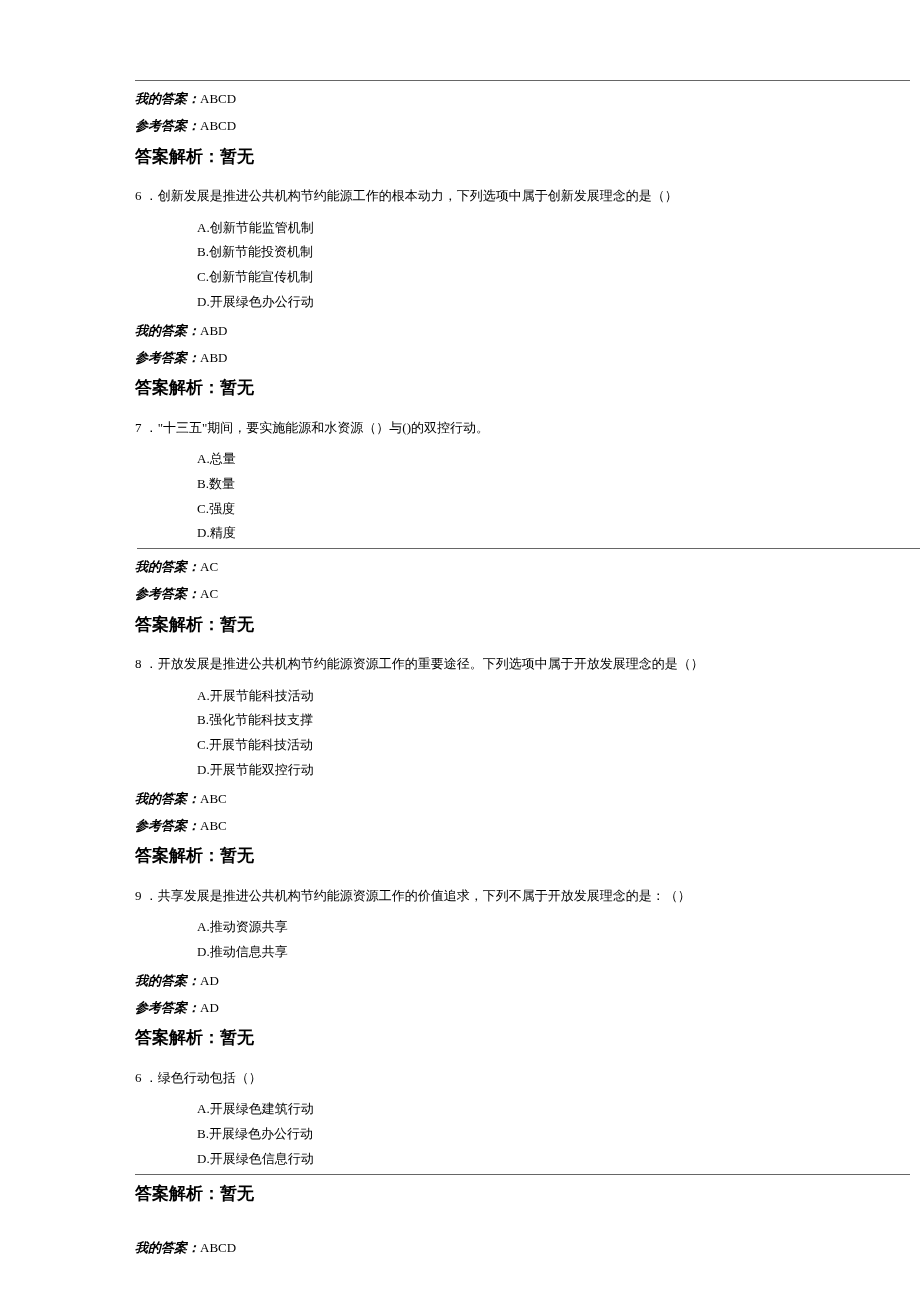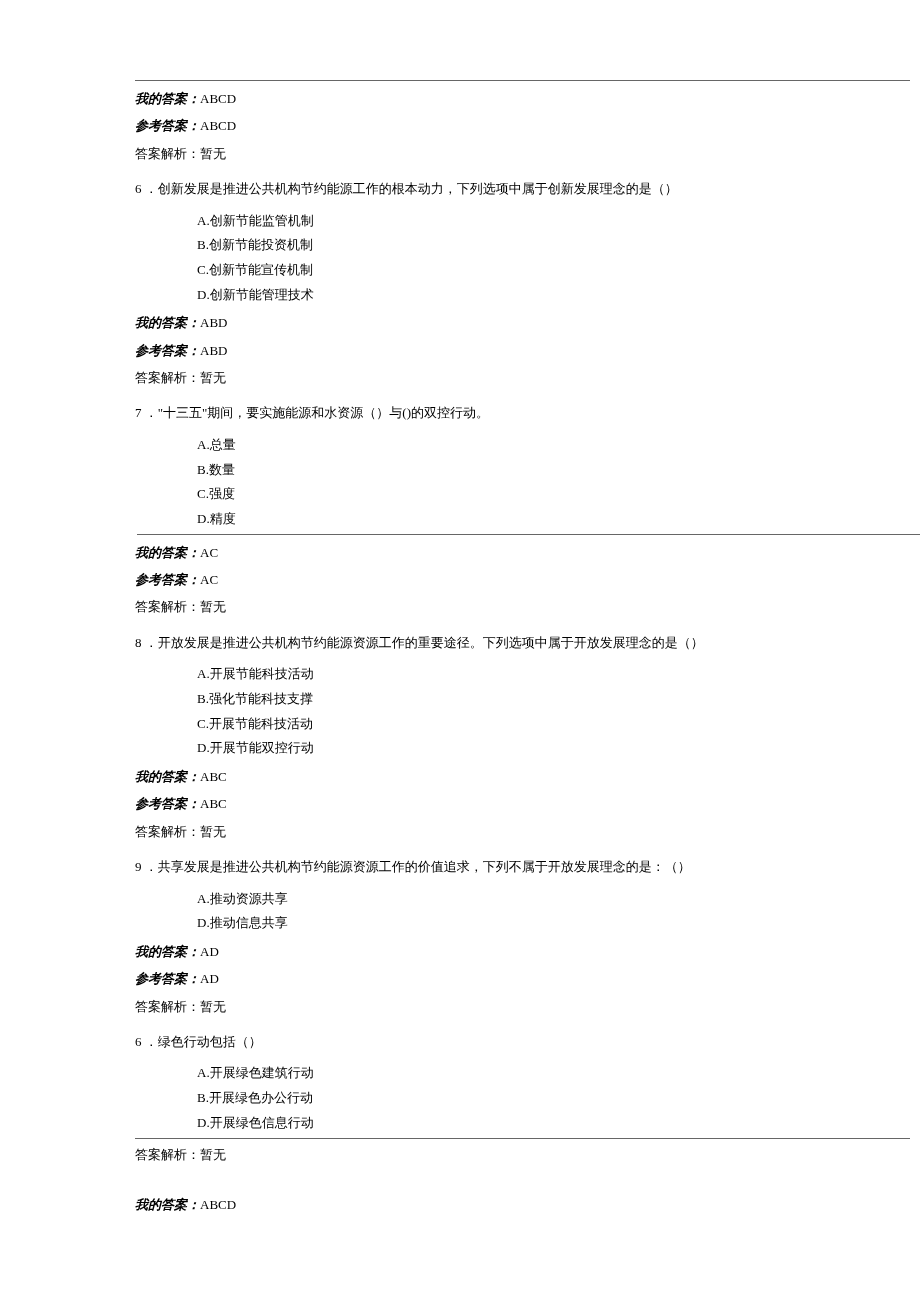--- a/index.html
+++ b/index.html
@@ -26,23 +26,24 @@
   .my-answer-line, .ref-answer-line {
     font-size: 13px;
     line-height: 1.8;
     margin: 4px 0;
   }
   .bold-label {
     font-weight: bold;
     font-style: italic;
   }
   .analysis-line {
-    font-size: 13px;
+    font-size: 17px;
     line-height: 1.8;
     margin: 4px 0 4px 0;
+    font-weight: bold;
   }
   .question-text {
     font-size: 13px;
     line-height: 1.8;
     margin: 12px 0 8px 0;
   }
   .options {
     padding-left: 62px;
     font-size: 13px;
     line-height: 1.9;
@@ -98,21 +99,21 @@
 
     <div class="question-block">
       <div class="question-text">
         <span>6</span>
         <span>．创新发展是推进公共机构节约能源工作的根本动力，下列选项中属于创新发展理念的是（）</span>
       </div>
       <div class="options">
         <div class="option">A.创新节能监管机制</div>
         <div class="option">B.创新节能投资机制</div>
         <div class="option">C.创新节能宣传机制</div>
-        <div class="option">D.创新节能管理技术</div>
+        <div class="option">D.开展绿色办公行动</div>
       </div>
       <div class="my-answer-line">
         <span class="bold-label">我的答案：</span><span>ABD</span>
       </div>
       <div class="ref-answer-line">
         <span class="bold-label">参考答案：</span><span>ABD</span>
       </div>
       <div class="analysis-line">答案解析：暂无</div>
     </div>
 

